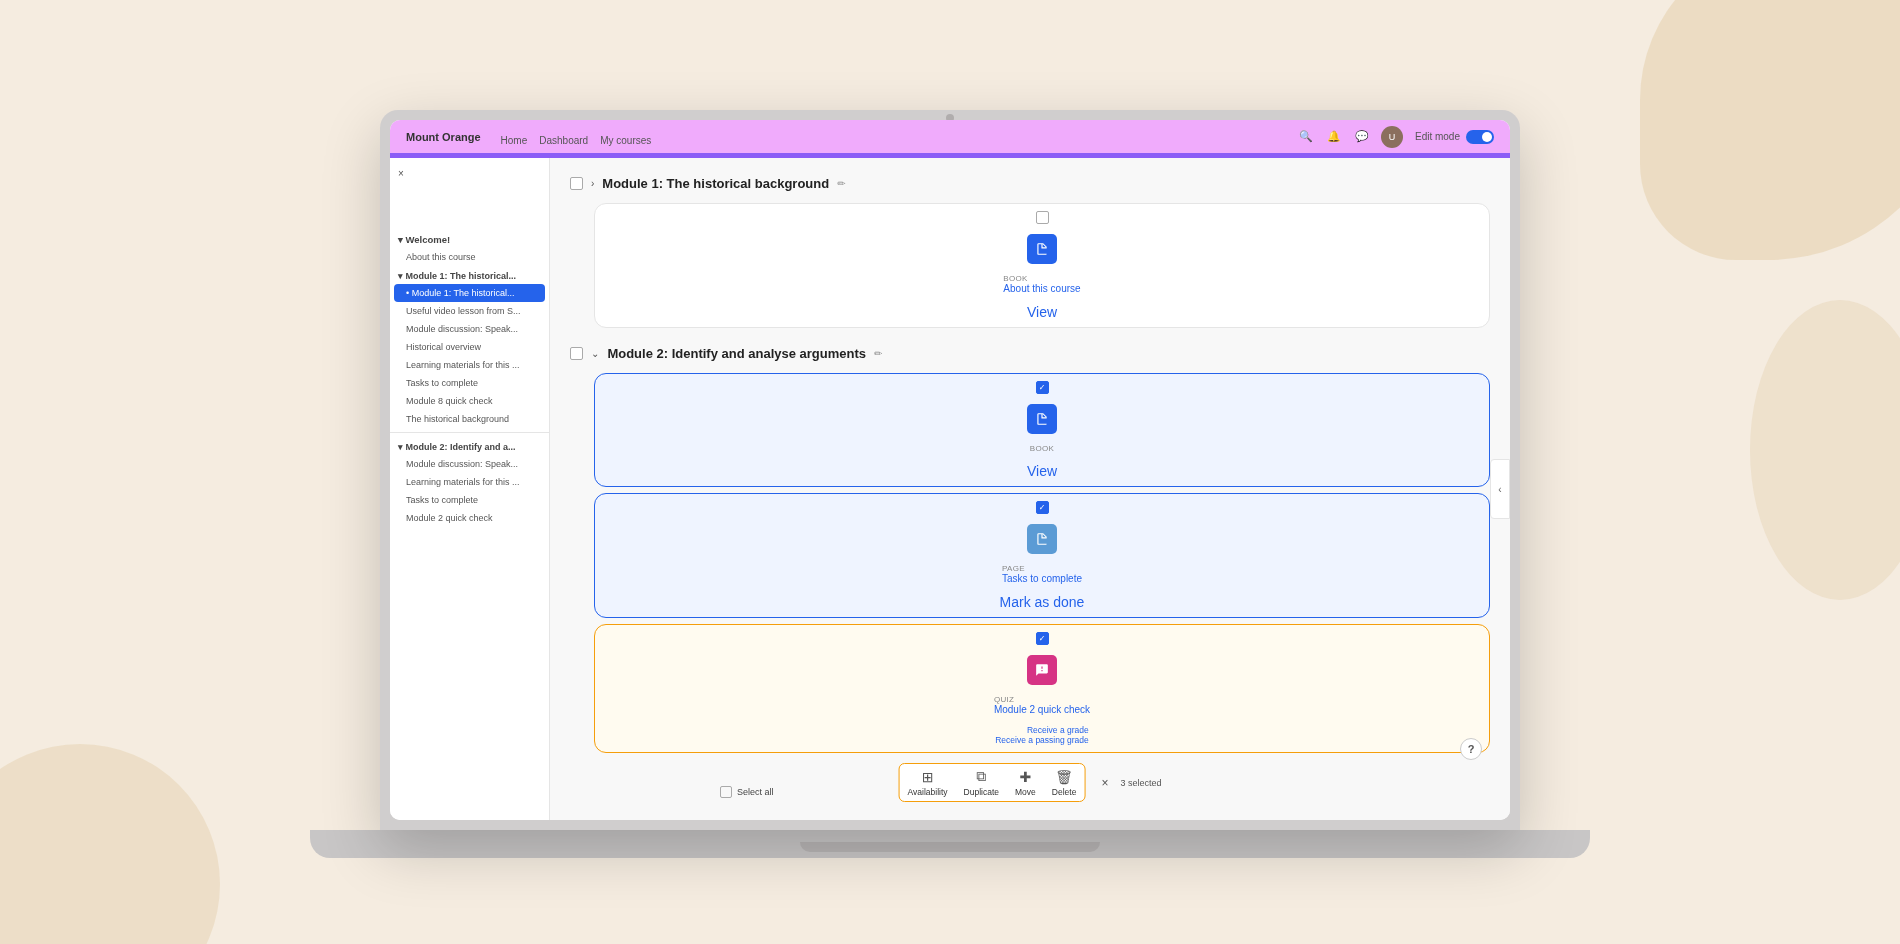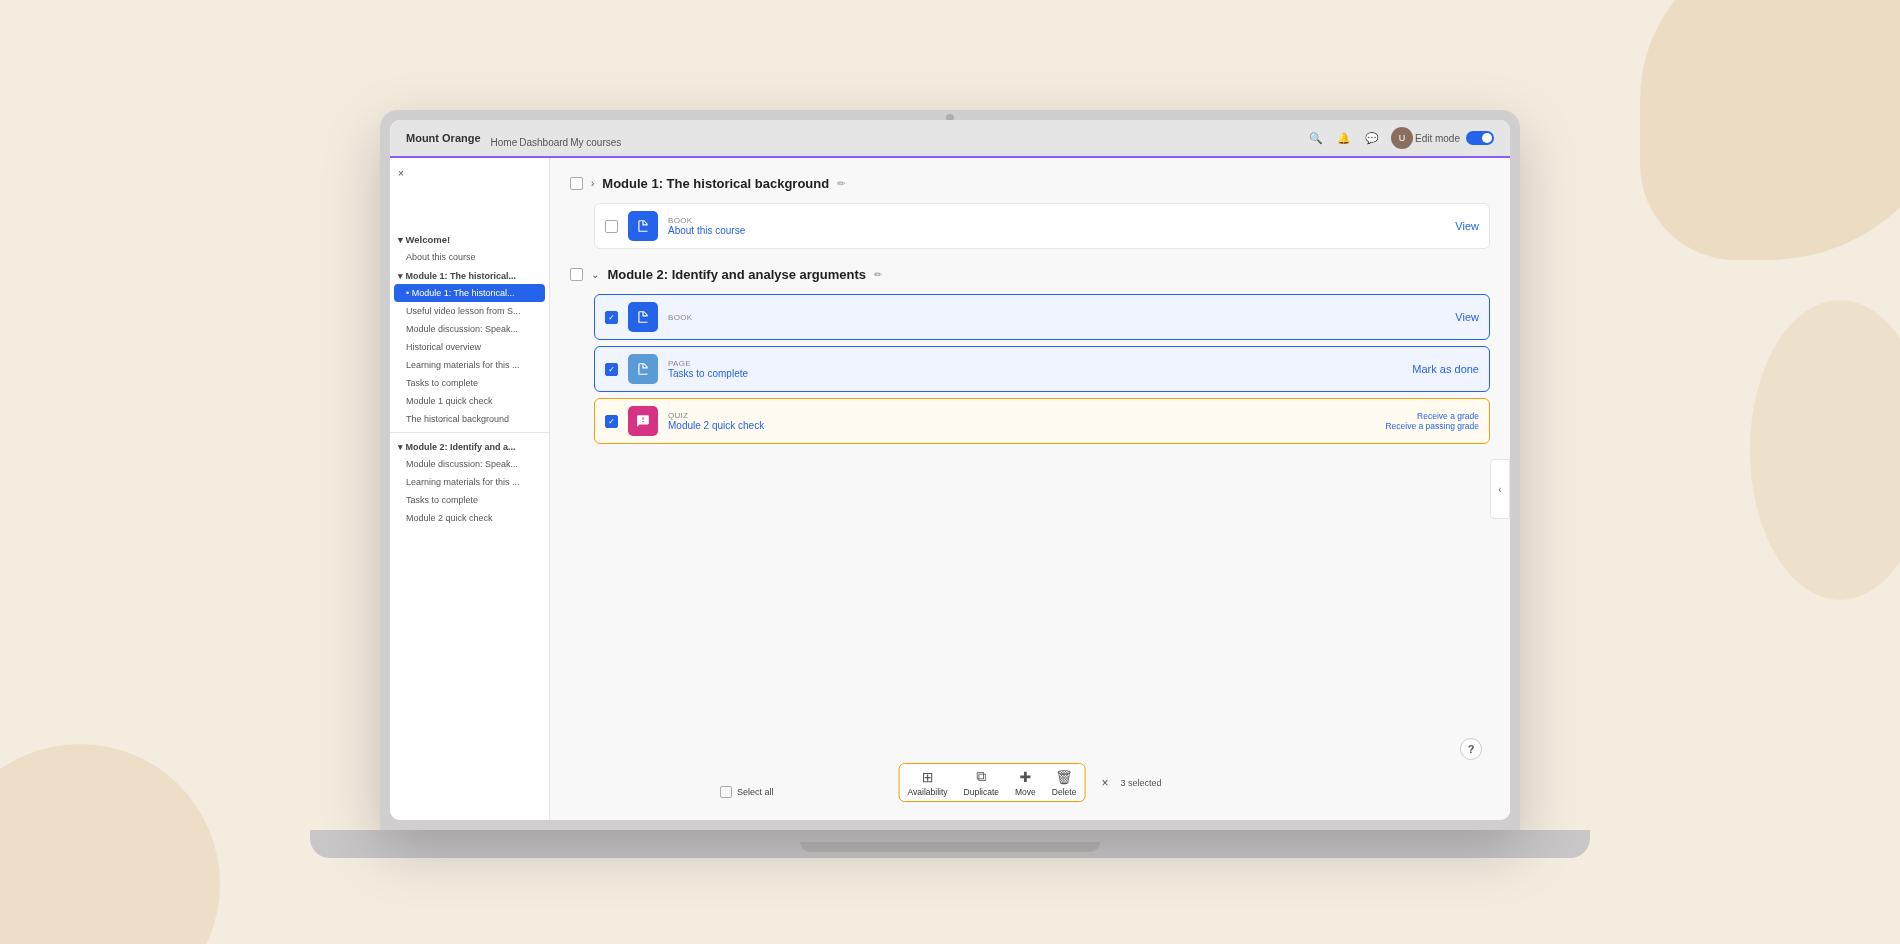--- a/index.html
+++ b/index.html
@@ -90,26 +90,26 @@
       transform: translateX(-50%);
       width: 8px;
       height: 8px;
       background: #b0adad;
       border-radius: 50%;
     }
 
     
     .navbar {
       height: 38px;
-      background: #e5e5e5;
-      border-bottom: 2px solid #8b5cf6;
+      background: #f0abfc;
+      border-bottom: 5px solid #8b5cf6;
       display: flex;
       align-items: center;
       padding: 0 16px;
-      gap: 2px;
+      gap: 12px;
     }
     .nav-brand {
       font-size: 11px;
       font-weight: 700;
       color: #333;
       margin-right: 8px;
     }
     .nav-link {
       font-size: 10px;
       color: #555;
@@ -271,27 +271,28 @@
     .module-edit-icon {
       font-size: 10px;
       color: #888;
       cursor: pointer;
     }
 
     
     .activity-card {
       background: #fff;
       border: 1px solid #e5e5e5;
-      border-radius: 6px;
+      border-radius: 12px;
       margin-bottom: 6px;
       display: flex;
       align-items: center;
       gap: 10px;
       padding: 7px 10px;
       position: relative;
+      flex-direction: column;
     }
     .activity-card.selected {
       border: 1.5px solid #2563eb;
       background: #eff4ff;
     }
     .activity-card.selected-orange {
       border: 1.5px solid #f59e0b;
       background: #fffbf0;
     }
     .activity-checkbox {
@@ -339,21 +340,21 @@
     }
     .activity-name {
       font-size: 10px;
       color: #2563eb;
       font-weight: 500;
       white-space: nowrap;
       overflow: hidden;
       text-overflow: ellipsis;
     }
     .activity-action {
-      font-size: 11px;
+      font-size: 14px;
       color: #2563eb;
       cursor: pointer;
     }
     .activity-actions-right {
       font-size: 8.5px;
       color: #2563eb;
       text-align: right;
       flex-shrink: 0;
     }
 
@@ -499,21 +500,21 @@
         <div class="sidebar-module-header">
           <span>▾</span>
           <span>Module 1: The historical...</span>
         </div>
         <div class="sidebar-item active">• Module 1: The historical...</div>
         <div class="sidebar-item">Useful video lesson from S...</div>
         <div class="sidebar-item">Module discussion: Speak...</div>
         <div class="sidebar-item">Historical overview</div>
         <div class="sidebar-item">Learning materials for this ...</div>
         <div class="sidebar-item">Tasks to complete</div>
-        <div class="sidebar-item">Module 1 quick check</div>
+        <div class="sidebar-item">Module 8 quick check</div>
         <div class="sidebar-item">The historical background</div>
 
         <div class="sidebar-divider"></div>
 
         <div class="sidebar-module-header">
           <span>▾</span>
           <span>Module 2: Identify and a...</span>
         </div>
         <div class="sidebar-item">Module discussion: Speak...</div>
         <div class="sidebar-item">Learning materials for this ...</div>

